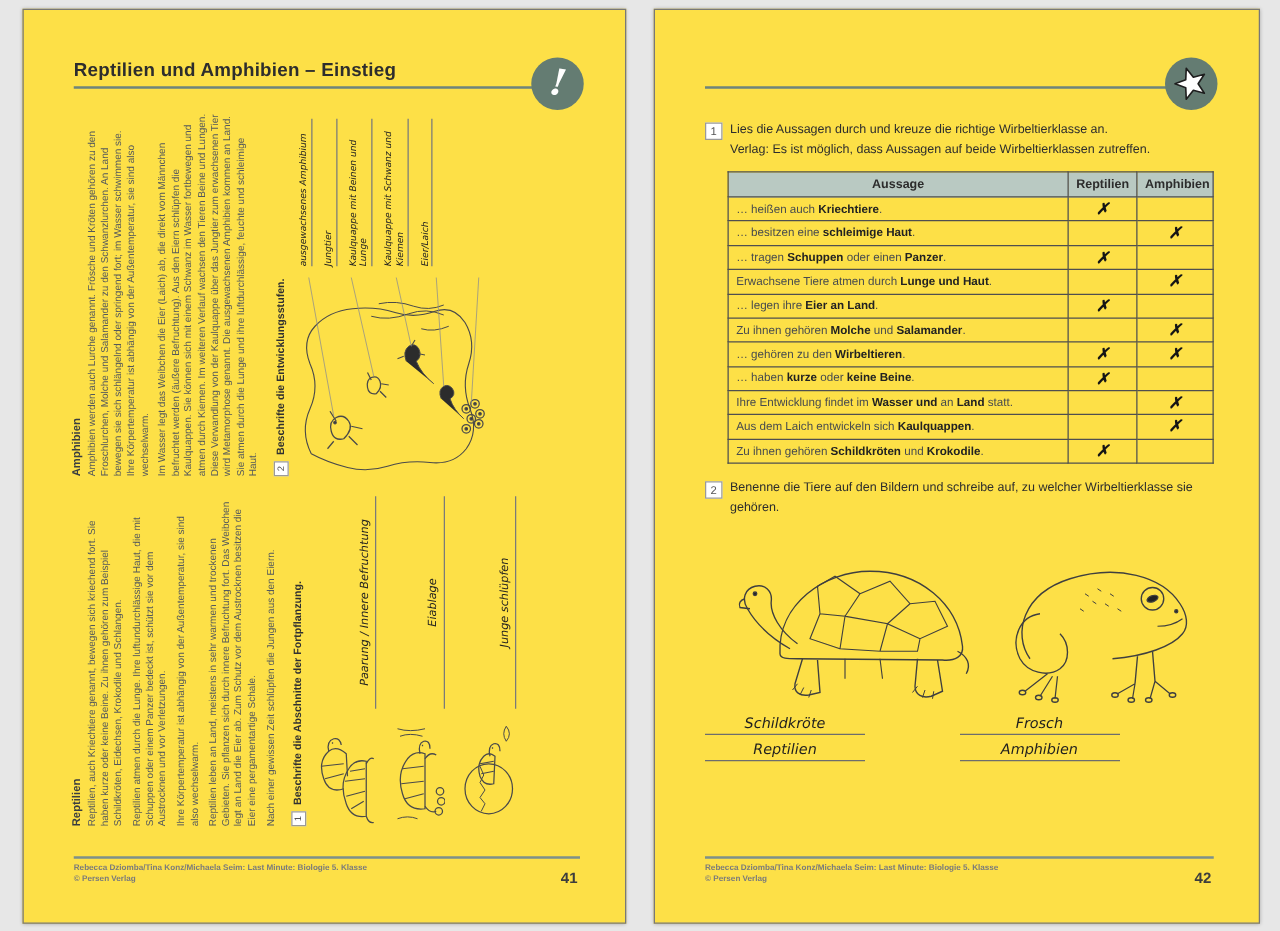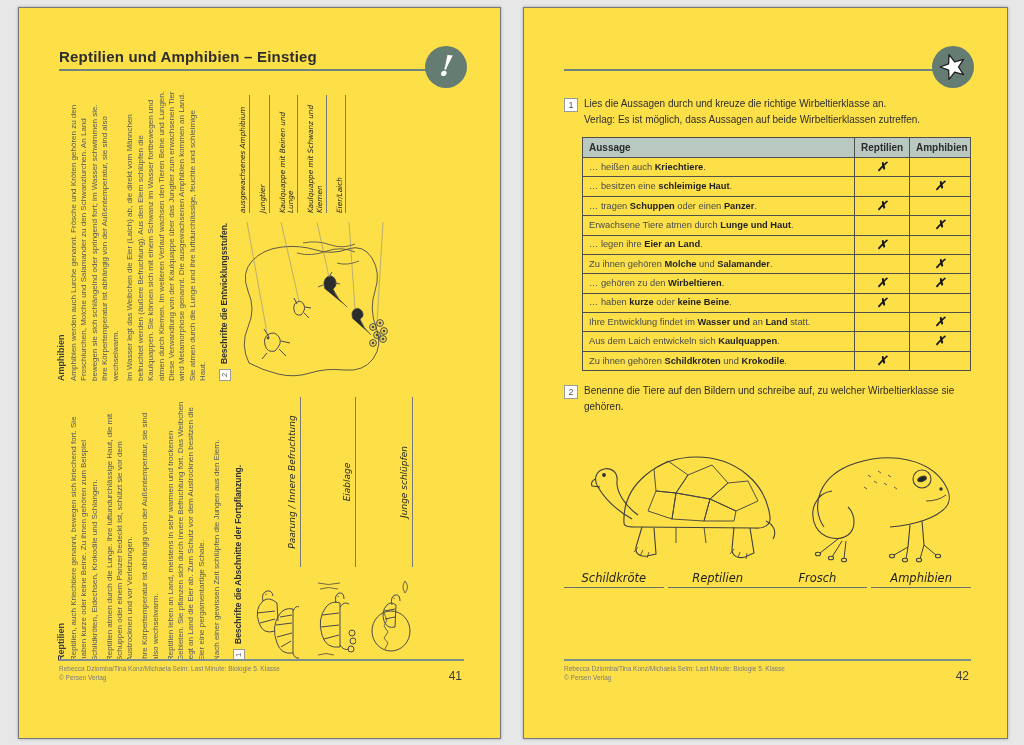--- a/index.html
+++ b/index.html
@@ -65,43 +65,43 @@
   
   .rp-body{position:absolute;left:40px;top:88px;right:36px;}
   .task-head{display:flex;gap:6px;align-items:flex-start;}
   .num-box.big{width:12px;height:12px;line-height:12px;font-size:9px;margin-top:2px;}
   .instr{font-size:10px;font-weight:normal;color:#2d2d2d;line-height:1.6;}
   table.statements{
     border-collapse:collapse;margin:9px 0 0 18px;width:388px;table-layout:fixed;
   }
   table.statements th{
     background:#b9c9c2;border:1px solid #4f4f4f;font-size:10px;color:#2c2c2c;
-    padding:4px 6px;text-align:left;
+    padding:4px 6px;text-align:center;
   }
   table.statements th.ctr{text-align:center;}
   table.statements td{
     border:1px solid #4f4f4f;font-size:9.3px;color:#474b4e;padding:1px 6px;
     line-height:1.15;
   }
   table.statements td.stmt strong{color:#222;}
   table.statements td.mark{
     text-align:center;font-weight:bold;font-style:italic;font-size:12.5px;color:#151515;
     padding:2px;
   }
   .task2-block{margin-top:12px;}
   .animals{display:flex;justify-content:space-between;margin:16px 8px 0 12px;align-items:flex-end;}
   .answers-row{display:flex;margin-top:8px;}
-  .answer-col{width:50%;display:flex;flex-direction:row;align-items:center;gap:4px;}
+  .answer-col{width:50%;display:flex;flex-direction:column;gap:4px;}
   .rp-answer{
     width:128px;text-align:center;border-bottom:1px solid #6d6d6d;font-size:11.5px;
     padding-bottom:2px;
   }
 
   
-  .footer{position:absolute;left:40px;right:36px;top:651px;border-top:2px solid #7d908a;padding-top:3px;}
+  .footer{position:absolute;left:40px;right:36px;top:677px;border-top:2px solid #7d908a;padding-top:3px;font-weight:bold;}
   .credit{font-size:6.5px;color:#7b7b7b;line-height:1.45;}
   .page-num{position:absolute;right:2px;top:8px;font-size:12px;color:#3d3d3d;}
 </style>
 </head>
 <body>
 
 <div class="page" id="page-left">
   <div class="page-title">Reptilien und Amphibien – Einstieg</div>
   <div class="title-rule"></div>
   <div class="hdr-icon">

